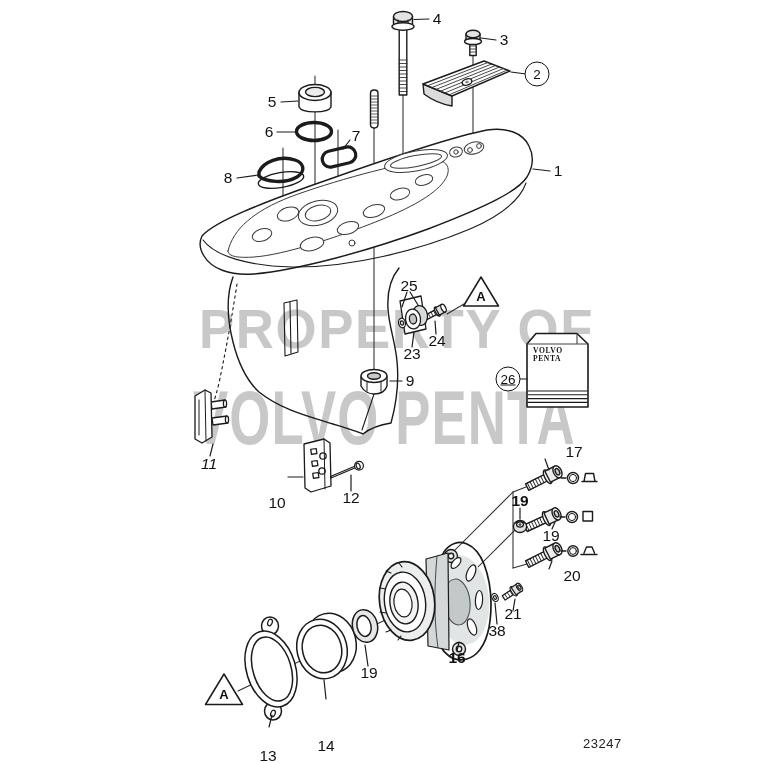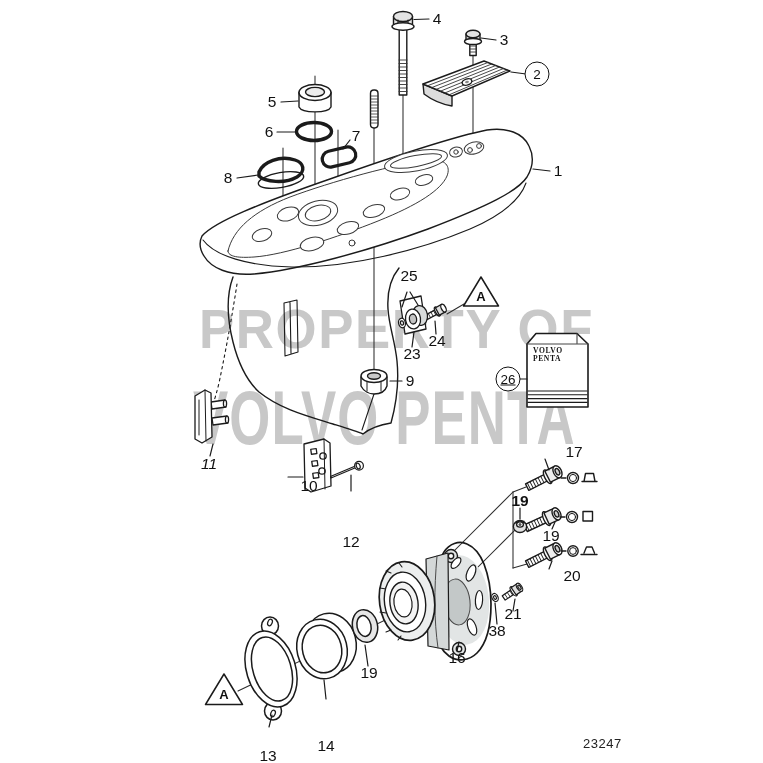--- a/index.html
+++ b/index.html
@@ -351,33 +351,33 @@
   <div id="callout-layer">
       <span class="callout" style="left: 558px; top: 171px;">1</span>
       <span class="callout circled" style="left: 537px; top: 74px;">2</span>
       <span class="callout" style="left: 504px; top: 40px;">3</span>
       <span class="callout" style="left: 437px; top: 19px;">4</span>
       <span class="callout" style="left: 272px; top: 102px;">5</span>
       <span class="callout" style="left: 269px; top: 132px;">6</span>
       <span class="callout" style="left: 356px; top: 136px;">7</span>
       <span class="callout" style="left: 228px; top: 178px;">8</span>
       <span class="callout" style="left: 410px; top: 381px;">9</span>
-      <span class="callout" style="left: 277px; top: 486px; margin-left: 32px;">10</span>
+      <span class="callout" style="left: 277px; top: 503px;">10</span>
       <span class="callout" style="left: 209px; top: 464px; font-style: italic;">11</span>
-      <span class="callout" style="left: 351px; top: 498px; margin-top: 44px;">12</span>
+      <span class="callout" style="left: 351px; top: 498px;">12</span>
       <span class="callout" style="left: 268px; top: 756px;">13</span>
       <span class="callout" style="left: 326px; top: 746px;">14</span>
       <span class="callout" style="left: 369px; top: 673px;">19</span>
-      <span class="callout" style="left: 457px; top: 658px;">16</span>
+      <span class="callout" style="left: 457px; top: 658px; font-weight: bold;">16</span>
       <span class="callout" style="left: 554px; top: 452px; margin-left: 20px;">17</span>
       <span class="callout" style="left: 551px; top: 536px;">19</span>
       <span class="callout" style="left: 520px; top: 501px; font-weight: bold;">19</span>
       <span class="callout" style="left: 548px; top: 576px; margin-left: 24px;">20</span>
       <span class="callout" style="left: 513px; top: 614px;">21</span>
       <span class="callout" style="left: 497px; top: 631px;">38</span>
       <span class="callout" style="left: 412px; top: 354px;">23</span>
       <span class="callout" style="left: 437px; top: 341px;">24</span>
-      <span class="callout" style="left: 409px; top: 276px;">25</span>
+      <span class="callout" style="left: 409px; top: 286px;">25</span>
       <span class="callout circled" style="left: 508px; top: 379px; text-decoration: underline;">26</span>
       <span class="marker-a" style="left: 481px; top: 296px;">A</span>
       <span class="marker-a" style="left: 224px; top: 694px;">A</span>
     </div>
 </div>
 
 </body></html>

